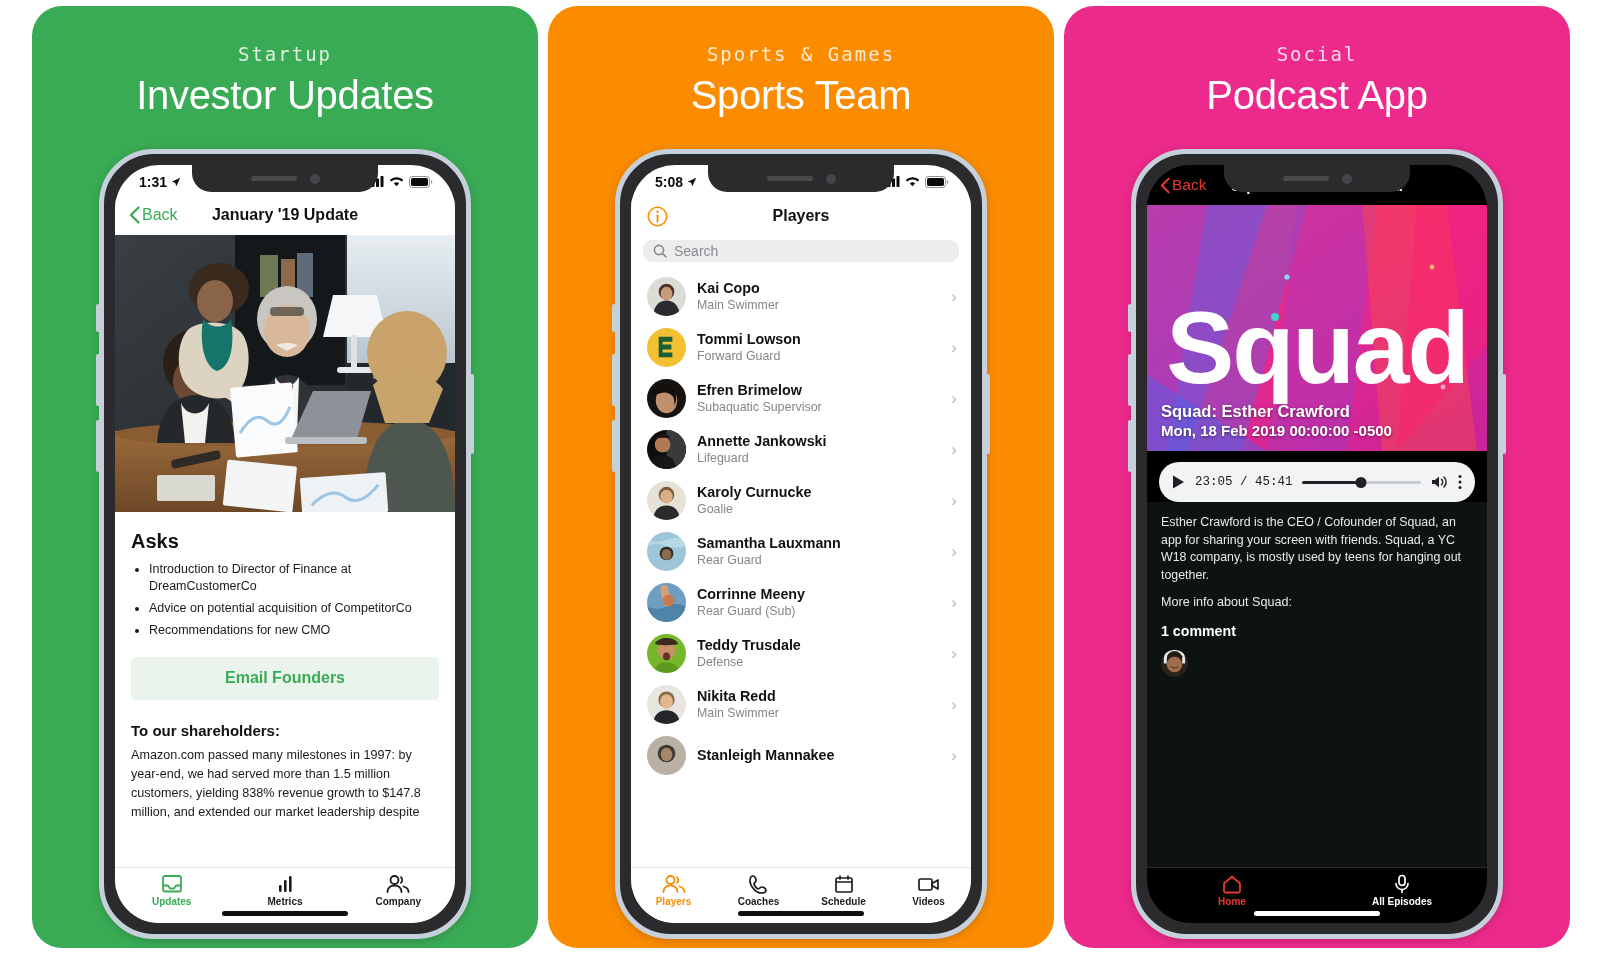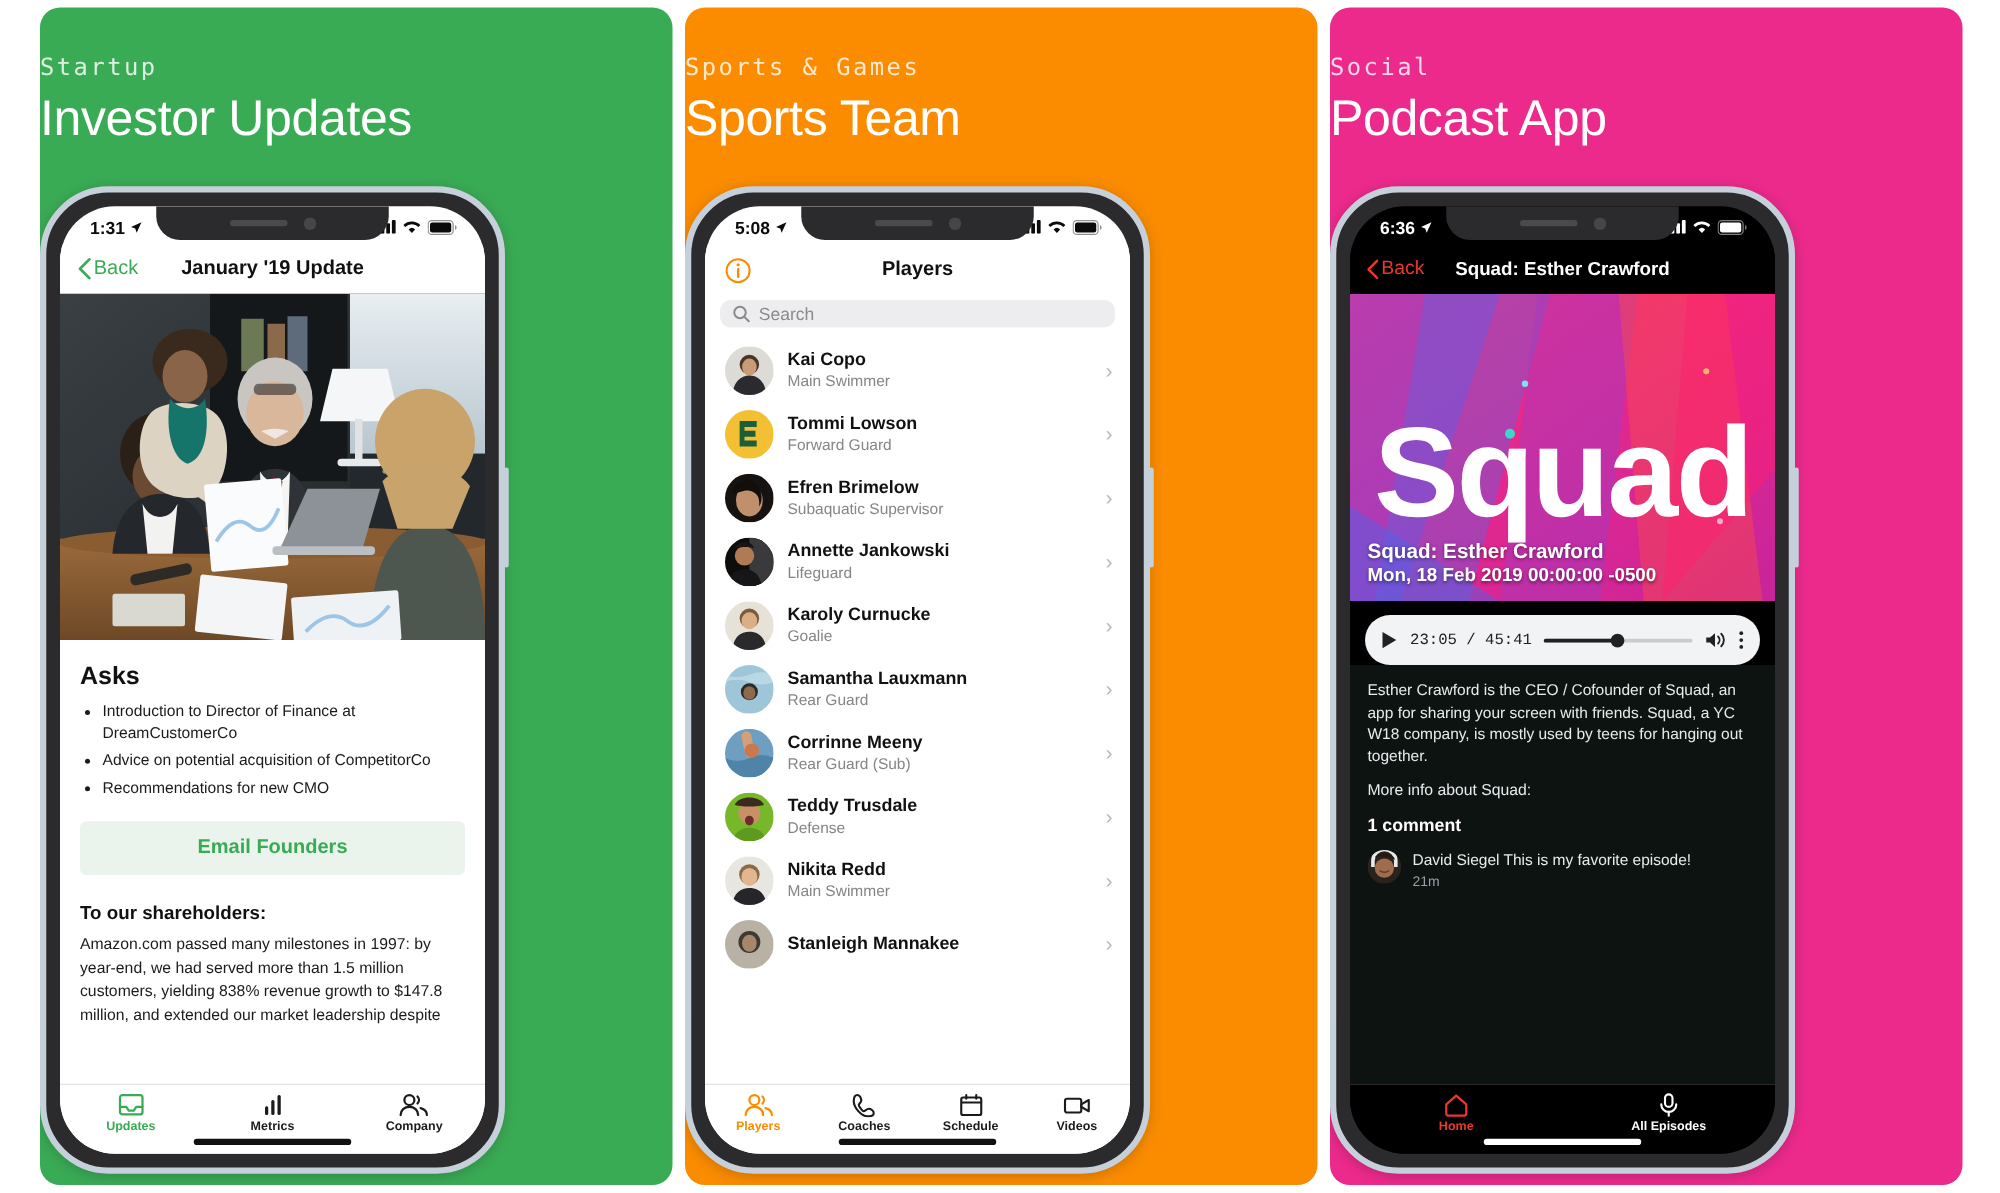--- a/index.html
+++ b/index.html
@@ -1,19 +1,19 @@
 <!DOCTYPE html>
 <html><head>
 <meta charset="utf-8">
 <style>
   * { box-sizing: border-box; margin: 0; padding: 0; }
   html, body { width: 1600px; height: 954px; background: #fff; font-family: "Liberation Sans", sans-serif; overflow: hidden; }
 
   .board { display: flex; width: 1600px; height: 954px; gap: 10px; padding: 6px 30px 6px 32px; background:#fff; }
-  .panel { flex: 1 1 0; border-radius: 16px; position: relative; overflow: hidden; display: flex; flex-direction: column; }
+  .panel { flex: 1 1 0; border-radius: 30px; position: relative; overflow: hidden; display: flex; flex-direction: column; align-items: center; }
   .panel-green { background: #3AAB55; }
   .panel-orange { background: #FB8C00; }
   .panel-pink { background: #EC2A8C; }
 
   .cat { margin-top: 37px; font-family: "DejaVu Sans Mono", "Liberation Mono", monospace; font-size: 19px; letter-spacing: 2px; color: rgba(255,255,255,0.82); font-weight: 400; }
   .ptitle { margin-top: 9px; font-size: 40px; font-weight: 400; color: #fff; letter-spacing: -0.3px; line-height: 1.05; }
 
   
   .phone { position: relative; margin-top: 33px; width: 372px; height: 790px; background: #2B2B2D; border-radius: 55px;
            border: 5px solid #C6D0DA; box-shadow: 0 2px 10px rgba(0,0,0,.18); padding: 11px 11px; }
@@ -543,45 +543,20 @@
       <div class="btn-side btn-l2"></div>
       <div class="btn-side btn-l3"></div>
       <div class="btn-side btn-r1"></div>
 
       <div class="screen screen-dark">
         <div class="notch">
           <div class="spk"></div>
           <div class="cam"></div>
         </div>
 
-        <div class="statusbar sb-dark">
-          <div class="sb-left">
-            <span>6:36</span>
-            <svg class="loc-arrow" viewBox="0 0 12 12">
-                <path d="M11 1 1 5.6l4 1.4 1.4 4z" fill="#fff"></path>
-              </svg>
-          </div>
-          <div class="sb-right">
-            <svg width="17" height="11" viewBox="0 0 17 11">
-              <rect x="0" y="7" width="3" height="4" rx="0.8" fill="#fff"></rect>
-                <rect x="4.5" y="5" width="3" height="6" rx="0.8" fill="#fff"></rect>
-              <rect x="9" y="2.5" width="3" height="8.5" rx="0.8" fill="#fff"></rect>
-                <rect x="13.5" y="0" width="3" height="11" rx="0.8" fill="#fff"></rect>
-            </svg>
-            <svg width="15" height="11" viewBox="0 0 15 11">
-              <path d="M7.5 10.3 4.9 7.5a3.8 3.8 0 0 1 5.2 0z" fill="#fff"></path>
-              <path d="M7.5 1.2c2.6 0 5 1 6.8 2.7l-1.5 1.6A7.6 7.6 0 0 0 7.5 3.4 7.6 7.6 0 0 0 2.2 5.5L.7 3.9A9.8 9.8 0 0 1 7.5 1.2z" fill="#fff"></path>
-            </svg>
-            <svg width="24" height="12" viewBox="0 0 24 12">
-              <rect x="0.5" y="0.5" width="20" height="11" rx="3" fill="none" stroke="#fff" stroke-opacity="0.5"></rect>
-              <rect x="2" y="2" width="17" height="8" rx="1.8" fill="#fff"></rect>
-              <path d="M22 4.2v3.6c.9-.3 1.3-.9 1.3-1.8S22.9 4.5 22 4.2z" fill="#fff" fill-opacity="0.5"></path>
-            </svg>
-          </div>
-        </div>
 
         <div class="navbar-d">
           <div class="nav-back-red">
             <svg width="10" height="17" viewBox="0 0 11 18">
                 <path d="M9.5 1.5 2 9l7.5 7.5" fill="none" stroke="#E8382F" stroke-width="2.2" stroke-linecap="round" stroke-linejoin="round"></path>
               </svg>
             <span>Back</span>
           </div>
           <div class="nav-title-d">Squad: Esther Crawford</div>
         </div>
@@ -643,24 +618,20 @@
           <div class="crow">
             <div class="cav">
               <svg viewBox="0 0 28 28">
                 <rect width="28" height="28" fill="#2a221c"></rect>
                 <path d="M3 9a11 11 0 0 1 22 0v5h-3V9a8 8 0 0 0-16 0v5H3z" fill="#e9e9e9"></path>
                 <circle cx="14" cy="15" r="8" fill="#a06d4c"></circle>
                 <path d="M6 6c4-5 14-5 17 2-5-3-12-3-17-2z" fill="#241a14"></path>
                 <path d="M10 17q4 3 8 0" fill="none" stroke="#5e3a28" stroke-width="1.2"></path>
               </svg>
             </div>
-            <div>
-              <div class="ctxt">David Siegel This is my favorite episode!</div>
-              <div class="ctime">21m</div>
-            </div>
           </div>
         </div>
 
         <div class="tabbar tabbar-dark">
           <div class="tab active">
             <svg width="22" height="20" viewBox="0 0 22 20">
               <path d="M3 9.5 11 2.5l8 7V17a1.5 1.5 0 0 1-1.5 1.5h-13A1.5 1.5 0 0 1 3 17z" fill="none" stroke="#E8382F" stroke-width="1.8" stroke-linejoin="round"></path>
             </svg>
             <span class="tlabel">Home</span>
           </div>

